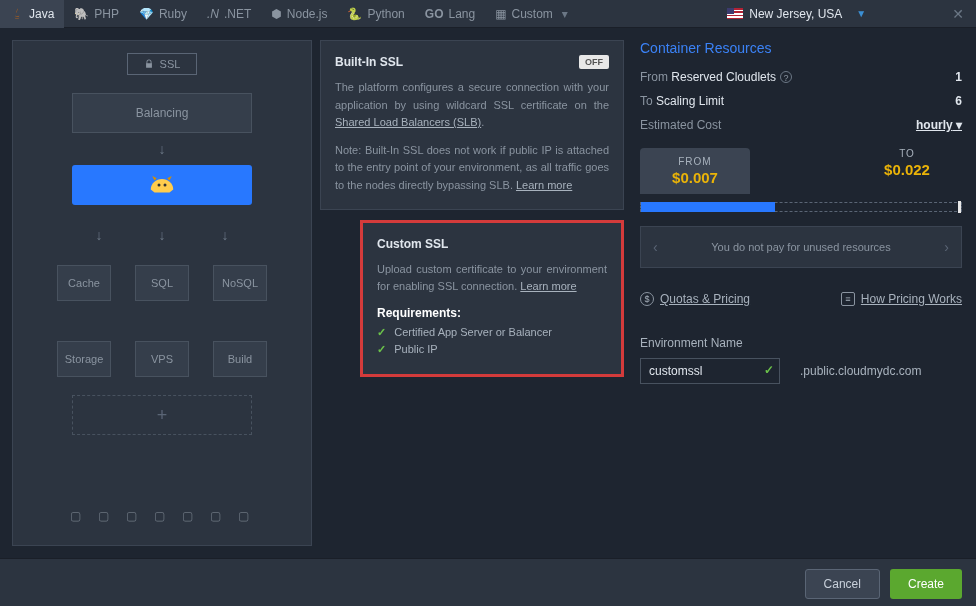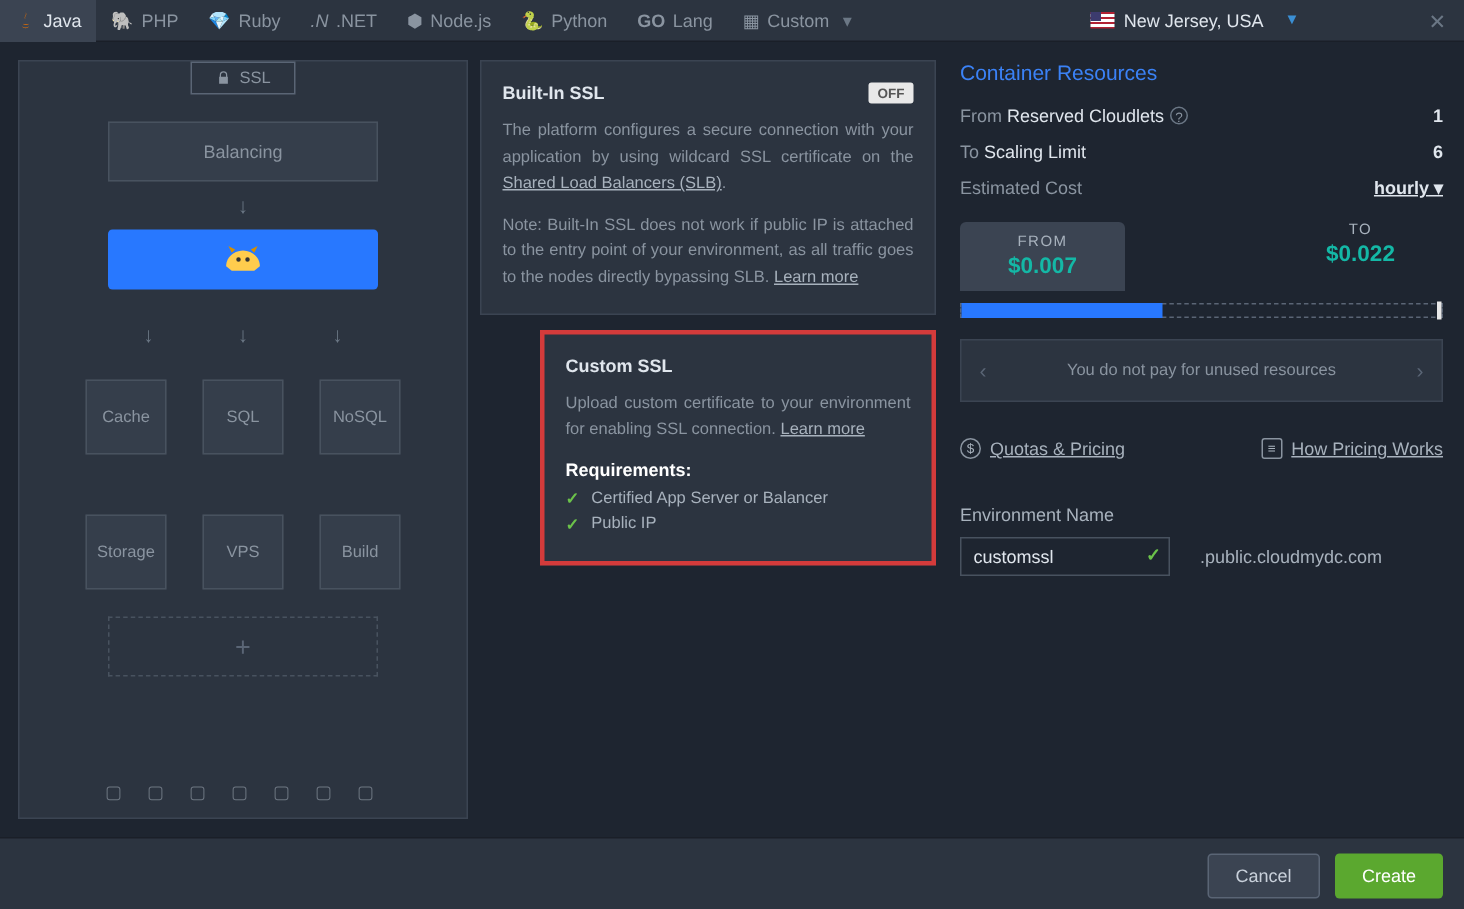--- a/index.html
+++ b/index.html
@@ -9,34 +9,34 @@
 .tab.active { background: #3b4452; color: #e0e6ed; }
 .tab-icon { width: 14px; height: 14px; }
 .dropdown-arrow { margin-left: 4px; color: #6b7785; }
 .region { margin-left: auto; display: flex; align-items: center; gap: 6px; padding: 0 12px; color: #e0e6ed; }
 .flag { width: 16px; height: 11px; background: linear-gradient(to bottom, #b22234 0%, #b22234 15%, #fff 15%, #fff 30%, #b22234 30%, #b22234 45%, #fff 45%, #fff 60%, #b22234 60%, #b22234 75%, #fff 75%, #fff 90%, #b22234 90%); position: relative; }
 .flag::before { content: ''; position: absolute; width: 7px; height: 6px; background: #3c3b6e; }
 .close-x { margin-left: 80px; color: #6b7785; font-size: 14px; cursor: pointer; }
 .blue-arrow { color: #3b8fd4; font-size: 10px; margin-left: 8px; }
 
 .main { display: flex; height: 530px; }
-.col { padding: 0; }
+.col { padding: 12px; }
 .col1 { width: 300px; border: 1px solid #3b4452; margin: 12px 0 12px 12px; background: #2c3440; display: flex; flex-direction: column; align-items: center; }
 .col2 { width: 320px; padding: 12px 8px; }
 .col3 { flex: 1; padding: 12px 14px 12px 8px; }
 
 .ssl-btn { border: 1px solid #5a6575; padding: 4px 16px; color: #8a94a0; font-size: 11px; display: flex; align-items: center; gap: 6px; }
 .lock-icon { width: 10px; height: 10px; }
 .balancing-box { width: 180px; height: 40px; border: 1px solid #48525f; background: #353e4b; color: #8a94a0; display: flex; align-items: center; justify-content: center; margin-top: 18px; }
 .arrow-down { color: #6b7785; margin: 8px 0; font-size: 14px; }
 .app-node { width: 180px; height: 40px; background: #2878ff; border-radius: 3px; display: flex; align-items: center; justify-content: center; }
 .tomcat { width: 30px; height: 22px; }
 .arrows-row { display: flex; gap: 56px; margin: 14px 0; }
 .node-row { display: flex; gap: 24px; }
-.node-box { width: 54px; height: 50px; border: 1px solid #48525f; background: #353e4b; color: #8a94a0; display: flex; align-items: center; justify-content: center; font-size: 11px; }
+.node-box { width: 54px; height: 36px; border: 1px solid #48525f; background: #353e4b; color: #8a94a0; display: flex; align-items: center; justify-content: center; font-size: 11px; }
 .plus-box { width: 180px; height: 40px; border: 1px dashed #48525f; color: #5a6575; display: flex; align-items: center; justify-content: center; font-size: 18px; margin-top: 18px; }
 .node-gallery { display: flex; gap: 12px; margin-top: auto; padding: 8px 0; }
 .gallery-icon { width: 16px; height: 16px; opacity: 0.5; }
 
 .ssl-panel { border: 1px solid #3b4452; background: #2c3440; padding: 14px; margin-bottom: 10px; }
 .ssl-panel.highlight { border: 3px solid #d43b3b; margin-left: 40px; }
 .panel-head { display: flex; justify-content: space-between; align-items: center; margin-bottom: 10px; }
 .panel-title { color: #e0e6ed; font-weight: bold; font-size: 12px; }
 .off-badge { background: #e8e8e8; color: #555; font-size: 9px; font-weight: bold; padding: 2px 6px; border-radius: 2px; }
 .panel-text { font-size: 11px; line-height: 1.6; color: #8a94a0; text-align: justify; }
@@ -50,21 +50,21 @@
 .info-row .label { color: #8a94a0; }
 .info-row .label strong { color: #e0e6ed; font-weight: normal; }
 .info-row .value { color: #e0e6ed; font-weight: bold; }
 .hourly { text-decoration: underline; }
 .q-icon { display: inline-block; width: 12px; height: 12px; border: 1px solid #6b7785; border-radius: 50%; text-align: center; line-height: 12px; font-size: 9px; margin-left: 4px; }
 
 .cost-row { display: flex; justify-content: space-between; margin: 16px 0 8px; }
 .cost-box { width: 110px; text-align: center; }
 .cost-box.from { background: #3b4452; border-radius: 4px 4px 0 0; padding: 8px 0; }
 .cost-label { font-size: 10px; color: #a8b2bd; letter-spacing: 1px; }
-.cost-val { font-size: 15px; font-weight: bold; color: #14b8a6; margin-top: 2px; }
+.cost-val { font-size: 15px; font-weight: bold; color: #eab308; margin-top: 2px; }
 .slider-track { height: 10px; border: 1px dashed #5a6575; position: relative; margin: 4px 0 14px; }
 .slider-fill { position: absolute; left: 0; top: -1px; height: 10px; width: 42%; background: #2878ff; }
 .slider-end { position: absolute; right: 0; top: -2px; width: 3px; height: 12px; background: #e8e8e8; }
 
 .carousel { border: 1px solid #3b4452; background: #2c3440; padding: 12px; display: flex; align-items: center; justify-content: space-between; margin-bottom: 24px; }
 .car-arrow { color: #5a6575; font-size: 14px; cursor: pointer; }
 .car-text { color: #8a94a0; font-size: 11px; }
 
 .links-row { display: flex; justify-content: space-between; margin-bottom: 30px; }
 .link-item { display: flex; align-items: center; gap: 6px; color: #a8b2bd; font-size: 12px; }

